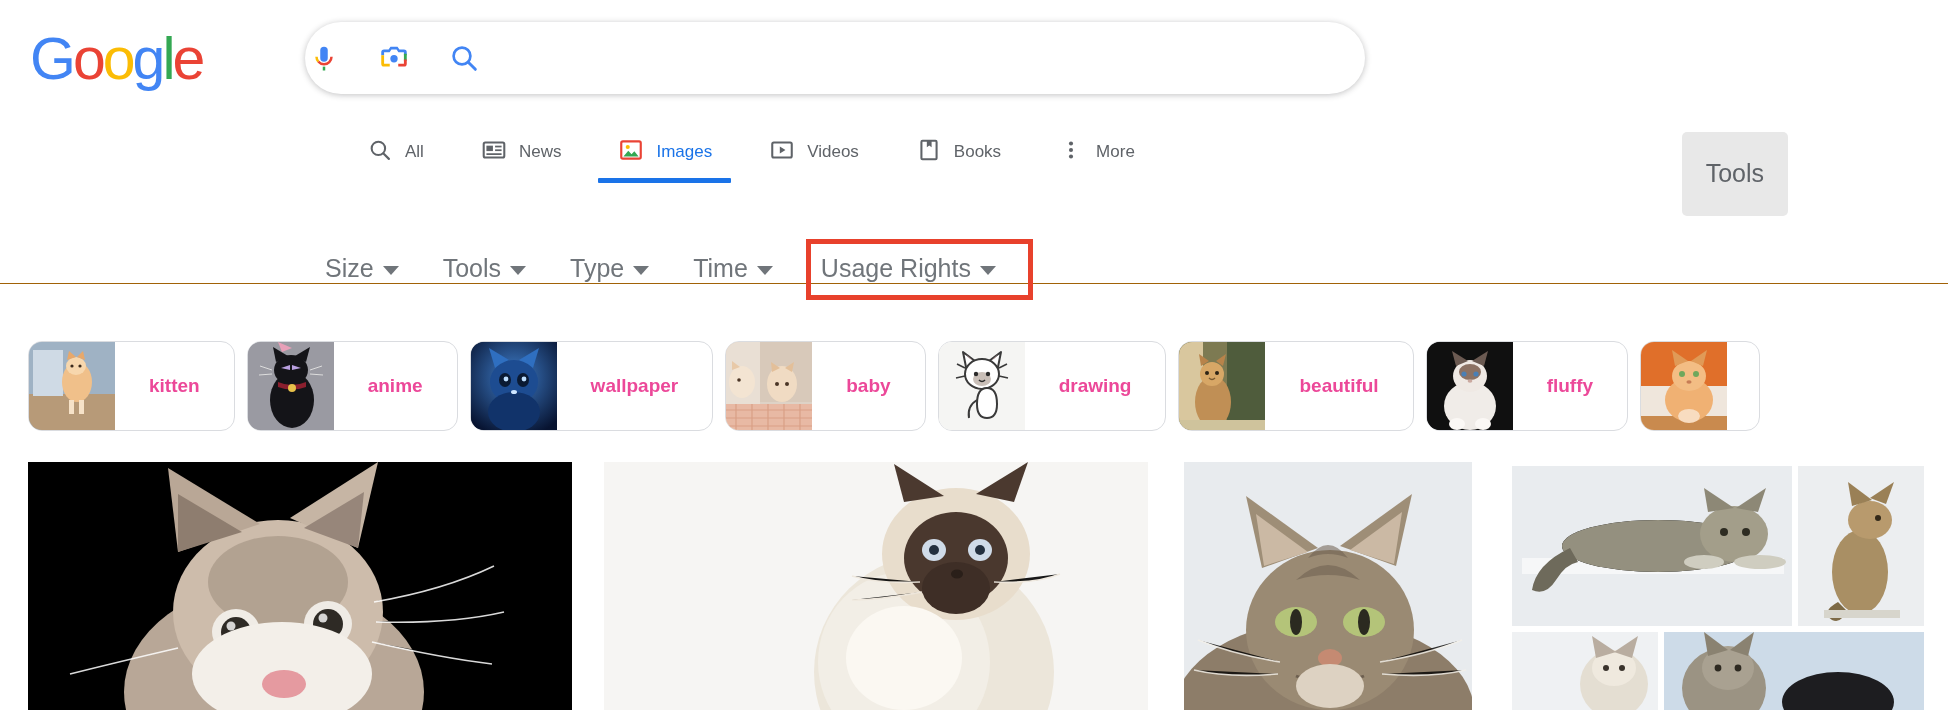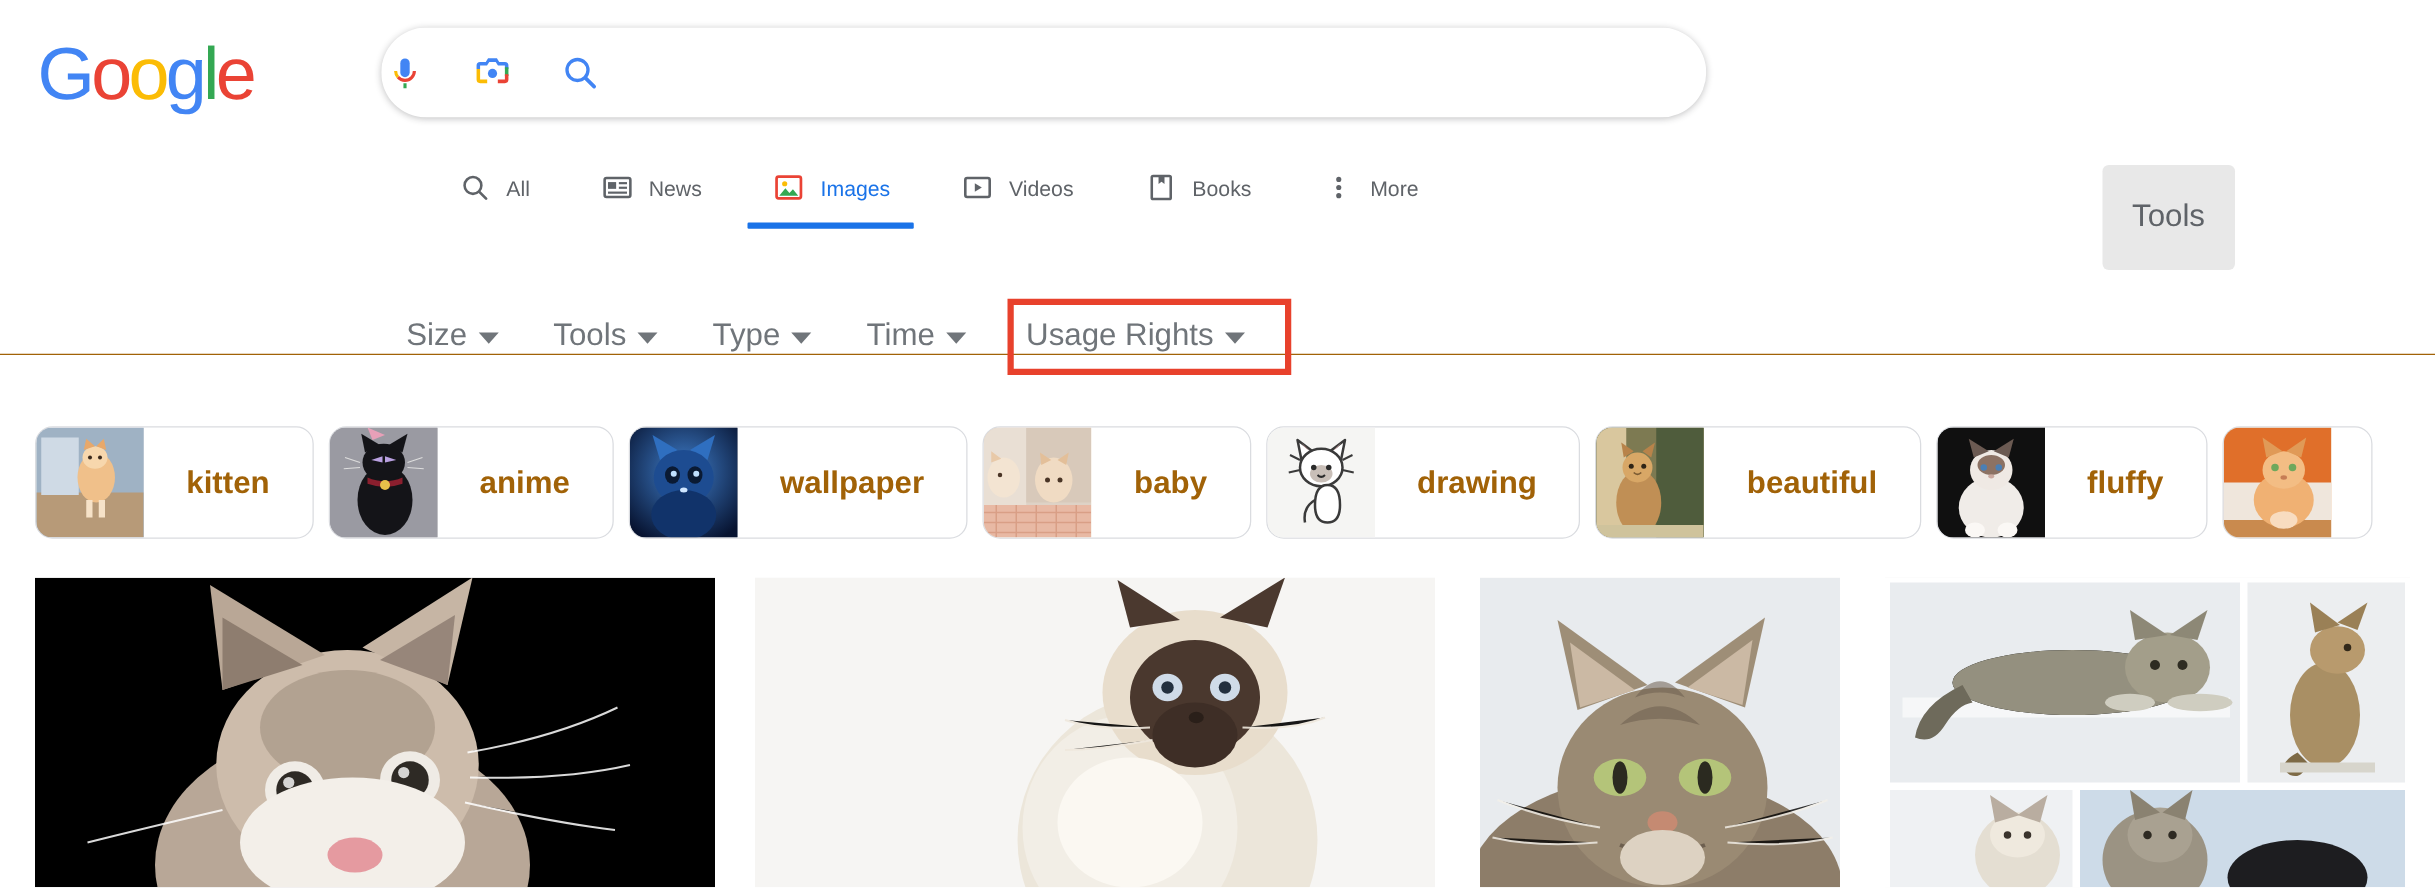--- a/index.html
+++ b/index.html
@@ -217,23 +217,23 @@
   .chip-thumb {
     width: 86px;
     height: 88px;
     flex: 0 0 auto;
     background-size: cover;
     background-position: center;
     position: relative;
     overflow: hidden;
   }
   .chip-label {
-    font-size: 25px;
+    font-size: 19px;
     font-weight: bold;
-    color: #a16207;
+    color: #ec4899;
     padding: 0 34px;
     white-space: nowrap;
   }
 
   
   .results {
     position: absolute;
     left: 0;
     top: 462px;
     width: 1948px;

